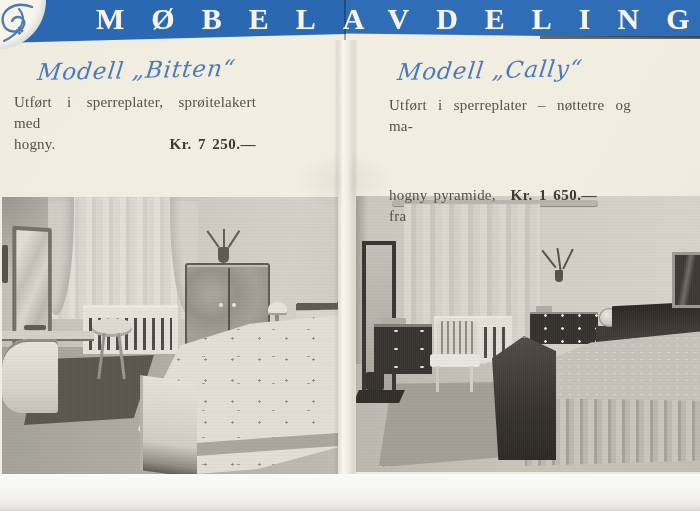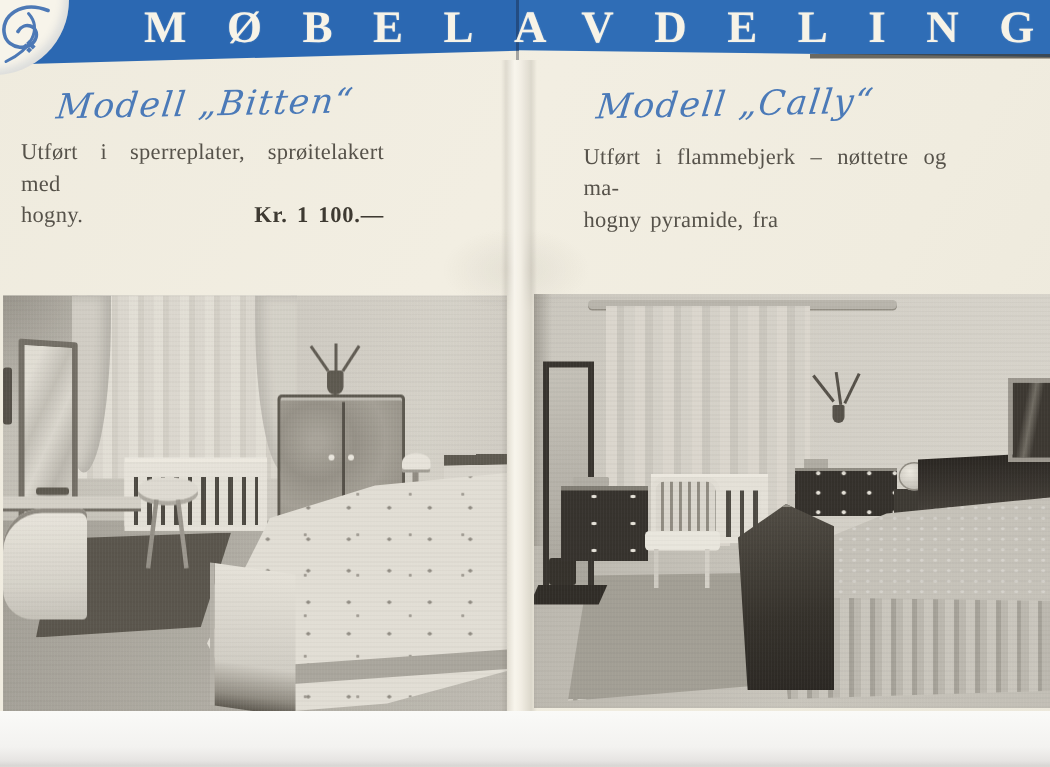--- a/index.html
+++ b/index.html
@@ -29,21 +29,21 @@
     font-weight:normal;font-size:23px;color:#4b7ab8;transform:skewX(-8deg) rotate(-1.2deg);
     letter-spacing:1px;white-space:nowrap;}
   .heading-left{left:38px;top:57px;}
   .heading-right{left:398px;top:57px;}
   .body-col{position:absolute;z-index:2;width:242px;font-size:15px;line-height:21px;color:#56524a;
     letter-spacing:.2px;word-spacing:2px;}
   .body-left{left:14px;top:92px;}
   .body-right{left:389px;top:95px;}
   .jline{text-align:justify;text-align-last:justify;font-family:Liberation Serif, serif;}
   .lastline{display:flex;justify-content:space-between;align-items:baseline;}
-  .lastline.pad-r{padding-right:34px;}
+  .lastline.pad-r{padding-right:34px;margin-top:48px;}
   .price{font-weight:bold;color:#3e3a32;letter-spacing:.5px;white-space:nowrap;}
   
   .photo{position:absolute;overflow:hidden;}
   .photo *{position:absolute;}
   .photo::after{content:"";position:absolute;inset:0;pointer-events:none;
     background:repeating-linear-gradient(0deg,rgba(0,0,0,.025) 0 1px,transparent 1px 3px),
                repeating-linear-gradient(90deg,rgba(255,255,255,.03) 0 1px,transparent 1px 2px),
                linear-gradient(rgba(190,178,155,.07),rgba(190,178,155,.07));}
   .photo-left{left:2px;top:197px;width:336px;height:277px;
     background:linear-gradient(100deg,#c2bfb7 0%,#cecbc3 45%,#d6d3cb 78%,#cfccc4 100%);}
@@ -190,29 +190,30 @@
   </svg>
   <div class="logo-ornament">❖</div>
 
   <div class="crease"></div>
 
   <h2 class="heading heading-left">Modell  „Bitten“</h2>
   <div class="body-col body-left">
     <div class="jline">Utført i sperreplater, sprøitelakert med</div>
     <div class="lastline">
       <span>hogny.</span>
-      <span class="price">Kr. 1 100.—</span>
+      <span class="price">Kr. 7 250.—</span>
     </div>
   </div>
 
   <h2 class="heading heading-right">Modell  „Cally“</h2>
   <div class="body-col body-right">
-    <div class="jline">Utført i flammebjerk – nøttetre og ma-</div>
+    <div class="jline">Utført i sperreplater – nøttetre og ma-</div>
     <div class="lastline pad-r">
       <span>hogny pyramide, fra</span>
+      <span class="price">Kr. 1 650.—</span>
     </div>
   </div>
 
   <div class="photo photo-left">
     <div class="lp-corner"></div>
     <div class="lp-curtains"></div>
     <div class="lp-drape-l"></div>
     <div class="lp-drape-r"></div>
     <div class="lp-floor"></div>
     <div class="lp-rug"></div>

